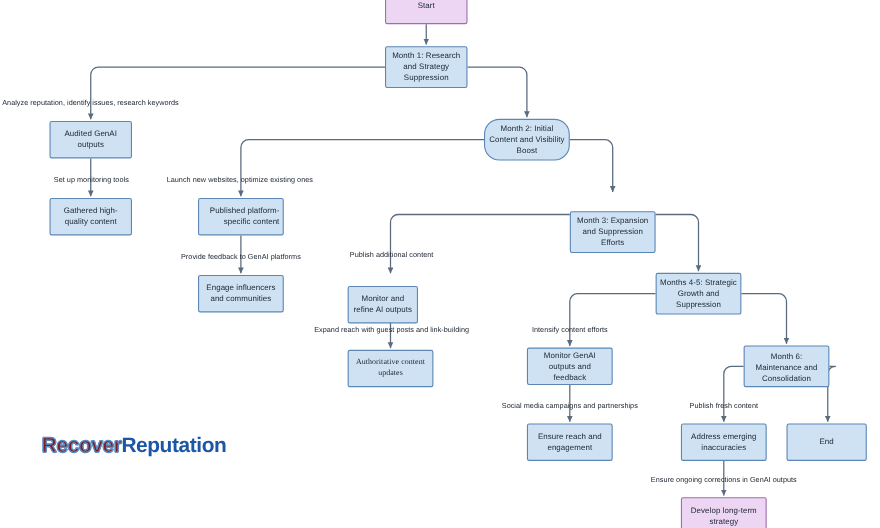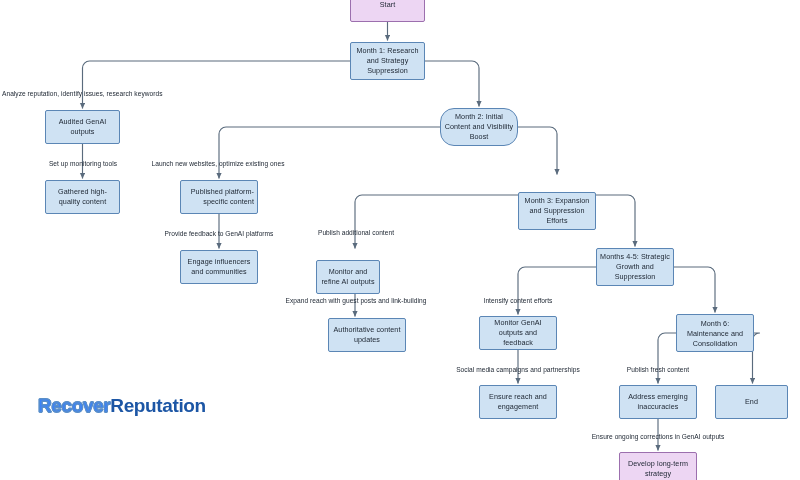--- a/index.html
+++ b/index.html
@@ -65,21 +65,21 @@
     position: absolute;
     left: 38px;
     top: 396px;
     font-size: 19px;
     font-weight: bold;
     letter-spacing: -0.02em;
     white-space: nowrap;
     line-height: 1;
   }
   #logo .outline {
-    color: #3b82f6;
+    color: #7f1d1d;
     -webkit-text-stroke: 1px #5b8fc9;
     text-shadow:
       -0.7px 0 #5b8fc9, 0.7px 0 #5b8fc9,
       0 -0.7px #5b8fc9, 0 0.7px #5b8fc9;
   }
   #logo .solid {
     color: #1c56a5;
   }
 </style>
 </head>
@@ -134,21 +134,21 @@
       </div>
       <div class="node process" style="left: 180px; top: 250px; width: 78px; height: 34px;">
         <span>Engage influencers and communities</span>
       </div>
       <div class="node process" style="left: 518px; top: 192px; width: 78px; height: 38px;">
         <span>Month 3: Expansion and Suppression Efforts</span>
       </div>
       <div class="node process" style="left: 316px; top: 260px; width: 64px; height: 34px;">
         <span>Monitor and refine AI outputs</span>
       </div>
-      <div class="node process" style="left: 328px; top: 318px; width: 78px; height: 34px;">
+      <div class="node process" style="left: 316px; top: 318px; width: 78px; height: 34px; font-family: Liberation Serif, serif;">
         <span>Authoritative content updates</span>
       </div>
       <div class="node process" style="left: 596px; top: 248px; width: 78px; height: 38px;">
         <span>Months 4-5: Strategic Growth and Suppression</span>
       </div>
       <div class="node process" style="left: 479px; top: 316px; width: 78px; height: 34px;">
         <span>Monitor GenAI outputs and feedback</span>
       </div>
       <div class="node process" style="left: 479px; top: 385px; width: 78px; height: 34px;">
         <span>Ensure reach and engagement</span>

